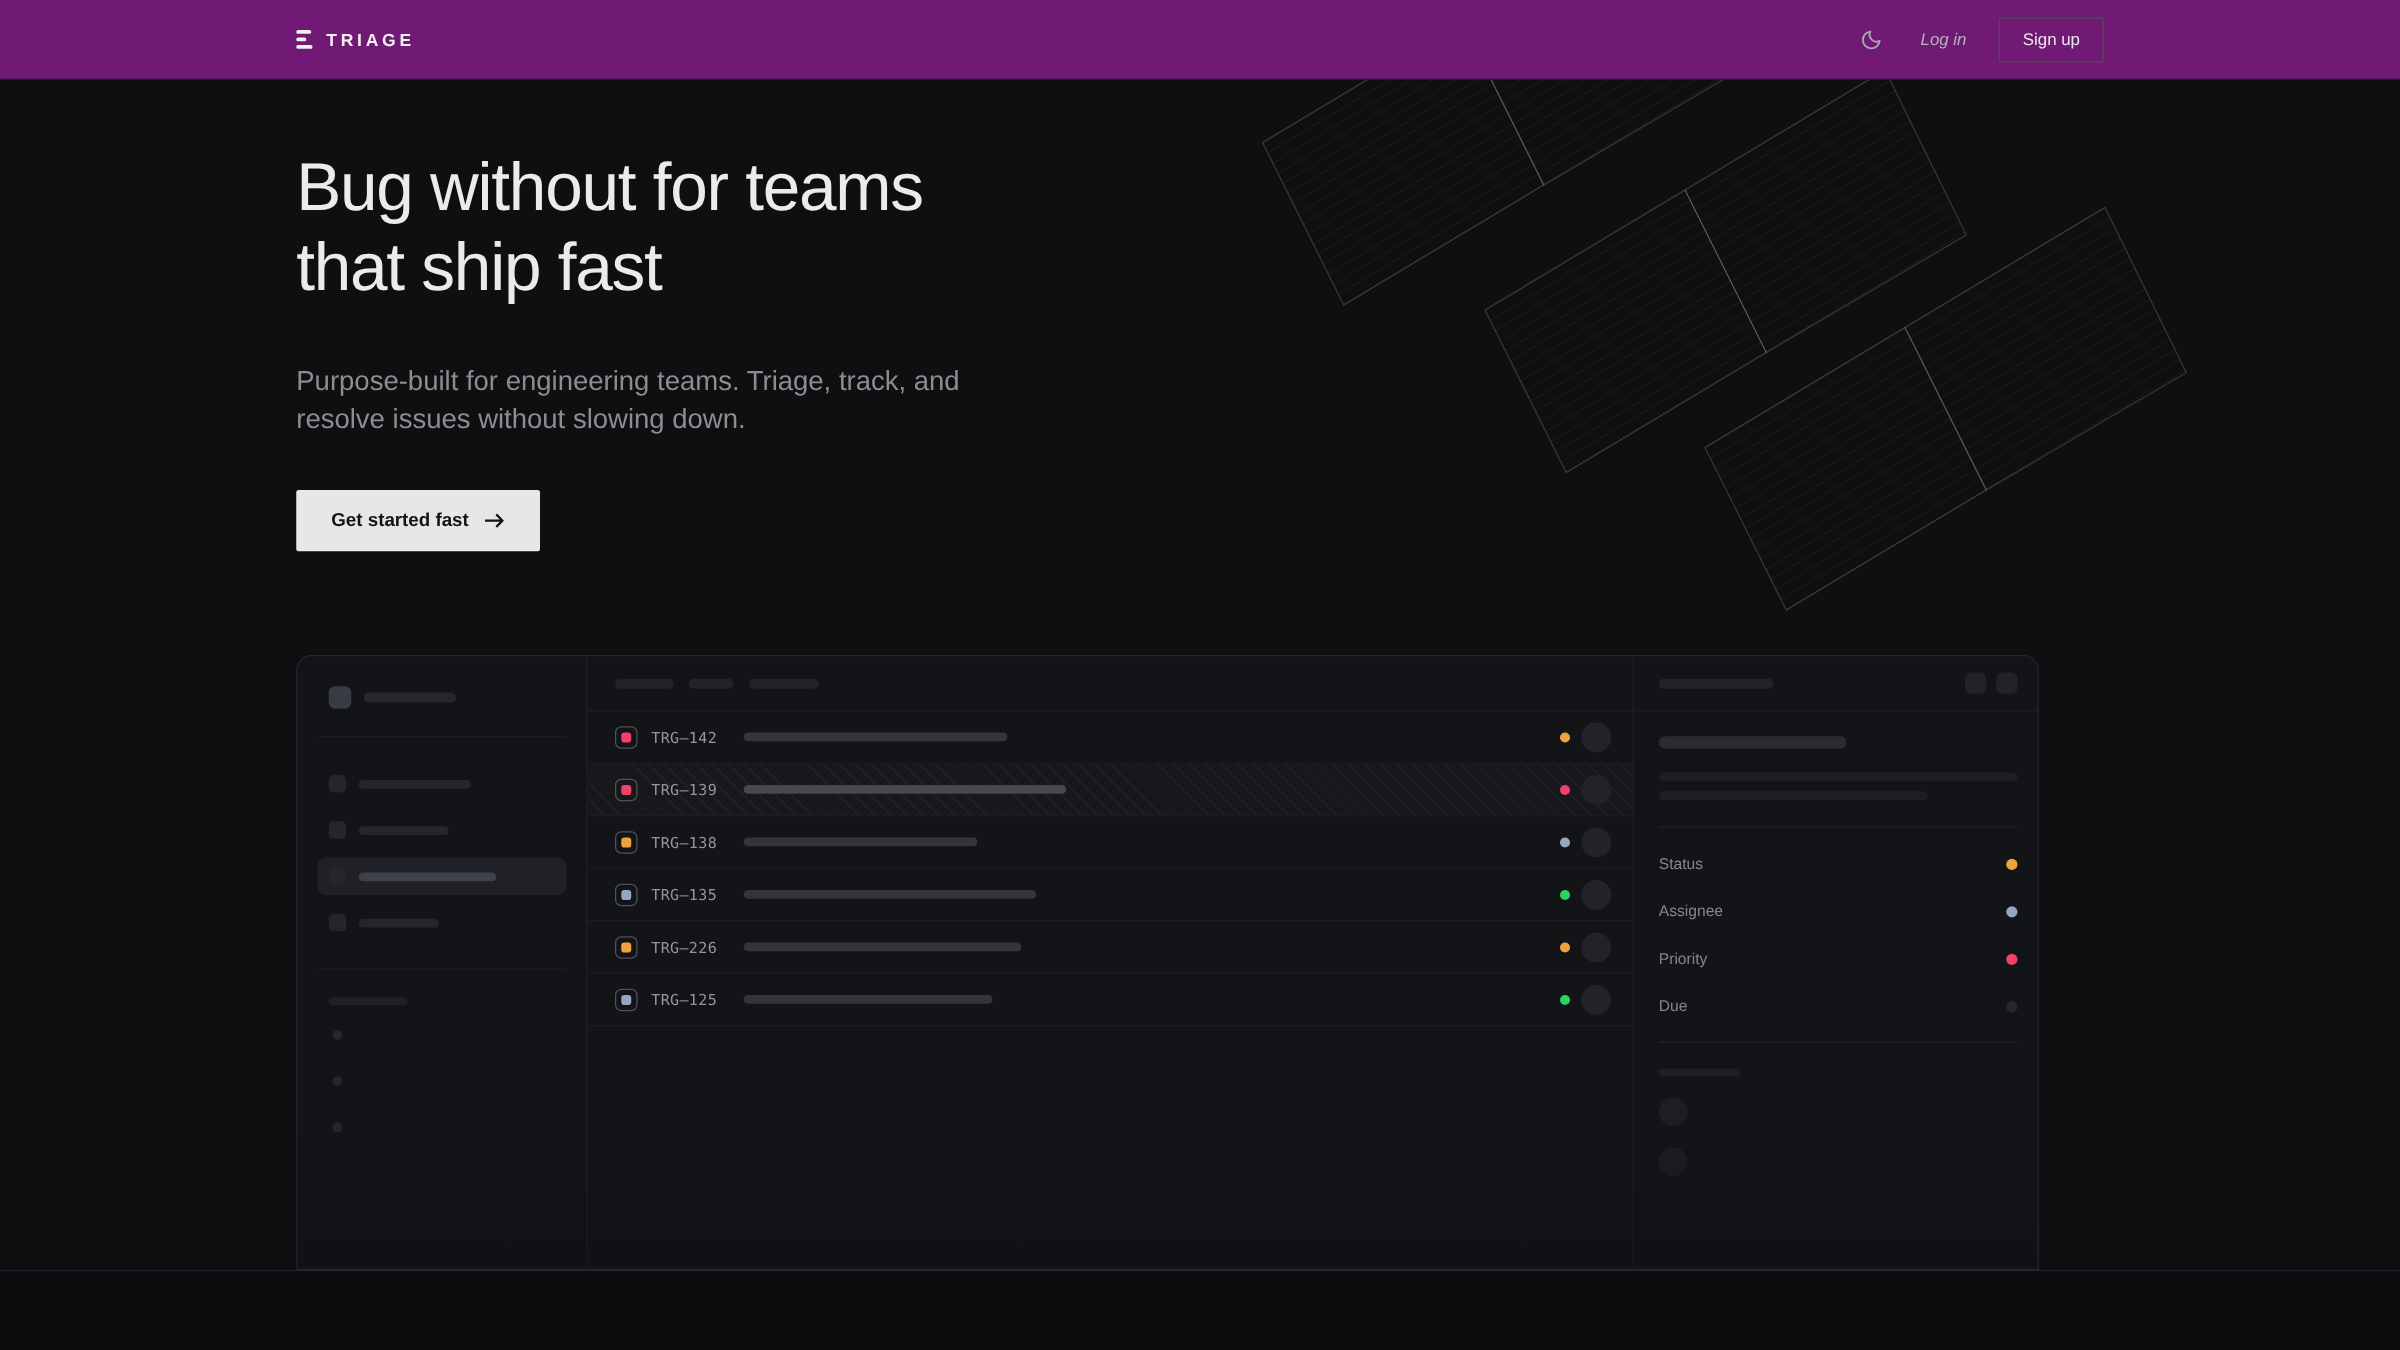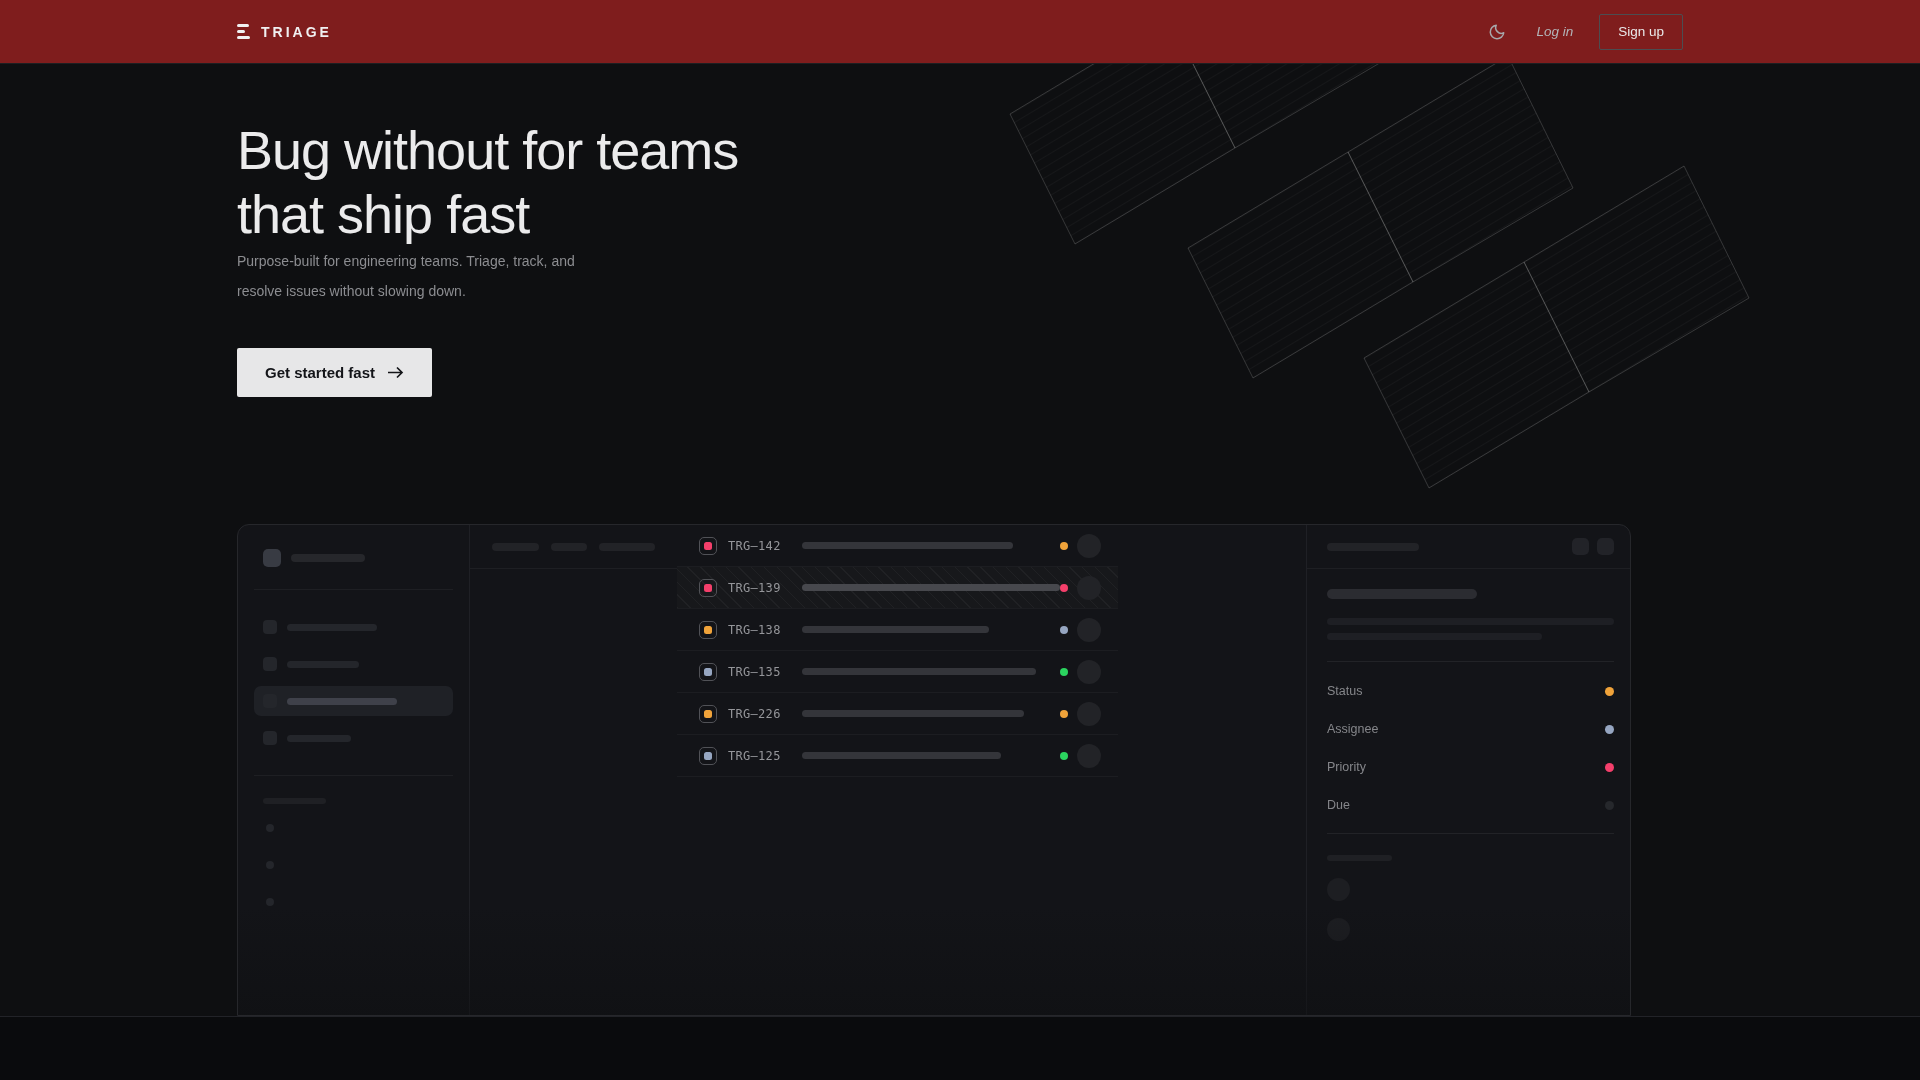--- a/index.html
+++ b/index.html
@@ -12,21 +12,21 @@
     overflow:hidden;
   }
 
   
   .nav {
     position:relative; z-index:5;
     height:64px;
     display:flex; align-items:center;
     padding:0 237px;
     border-bottom:1px solid #1d1e21;
-    background:#7f1d1d;
+    background:#701a75;
   }
   .brand { display:flex; align-items:center; gap:11px; cursor:default; }
   .brand-icon { display:flex; flex-direction:column; gap:3px; }
   .brand-icon i { display:block; height:3px; border-radius:1.5px; background:#f1f1f2; }
   .brand-icon i:nth-child(1){ width:12px; }
   .brand-icon i:nth-child(2){ width:8px; }
   .brand-icon i:nth-child(3){ width:13px; }
   .brand-name { font-size:14px; font-weight:700; letter-spacing:3px; color:#f0f0f1; }
   .nav-right { margin-left:auto; display:flex; align-items:center; gap:26px; }
   .moon-btn { background:none; border:none; cursor:pointer; display:flex; align-items:center; padding:4px; }
@@ -39,21 +39,21 @@
 
   
   .hero { position:relative; height:459px; overflow:hidden; }
   .wireframe { position:absolute; top:0; left:0; pointer-events:none; }
   .hero-inner { position:relative; z-index:2; padding:54px 0 0 237px; }
   h1 {
     font-size:54px; line-height:64px; font-weight:500;
     letter-spacing:-1px; color:#ebebec;
   }
   .hero-sub {
-    font-size:14px; line-height:30px; color:#8c8d91;
+    margin-top:44px; font-size:22px; line-height:30px; color:#8c8d91;
   }
   .cta {
     margin-top:42px;
     display:inline-flex; align-items:center; gap:12px;
     height:49px; padding:0 28px;
     background:#e7e7e8; color:#131418;
     border:none; border-radius:2px;
     font-size:15px; font-weight:600; font-family:inherit;
     cursor:pointer;
   }
@@ -75,21 +75,21 @@
   .ws-pill { width:74px; height:8px; }
   .m-divider { height:1px; background:#1e1f23; margin:22px 0; }
   .snav-item { display:flex; align-items:center; gap:10px; padding:8px 9px; border-radius:7px; margin-bottom:7px; }
   .snav-item .sq { width:14px; height:14px; border-radius:4px; background:#24262b; flex:none; }
   .snav-item .bar { height:7px; border-radius:3.5px; background:#24262b; }
   .snav-item.active { background:#1f2126; }
   .snav-item.active .bar { background:#3f414a; }
   .s-label { width:63px; height:6px; border-radius:3px; background:#1f2024; margin:4px 0 20px 9px; }
   .s-dot { width:8px; height:8px; border-radius:50%; background:#24262b; margin:0 0 29px 12px; }
 
-  .m-list { width:836px; flex:none; display:flex; }
+  .m-list { width:836px; flex:none; display:flex; flex-direction:column; }
   .list-head { height:44px; flex:none; display:flex; align-items:center; gap:12px; padding:0 22px; border-bottom:1px solid #1e1f23; }
   .list-head .pill { height:8px; background:#222327; }
   .row {
     height:42px; flex:none;
     display:flex; align-items:center;
     padding:0 17px 0 22px;
     border-bottom:1px solid #1c1d21;
     cursor:pointer;
   }
   .row.selected {

